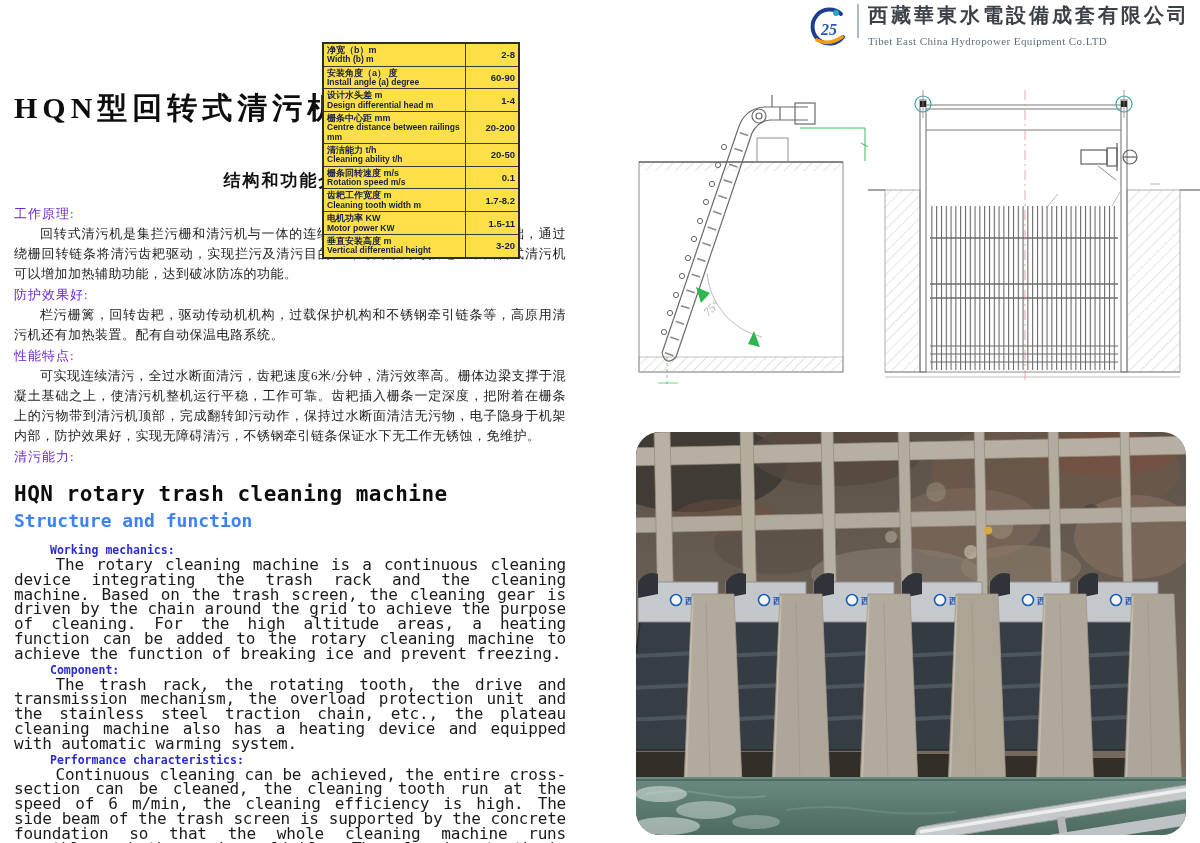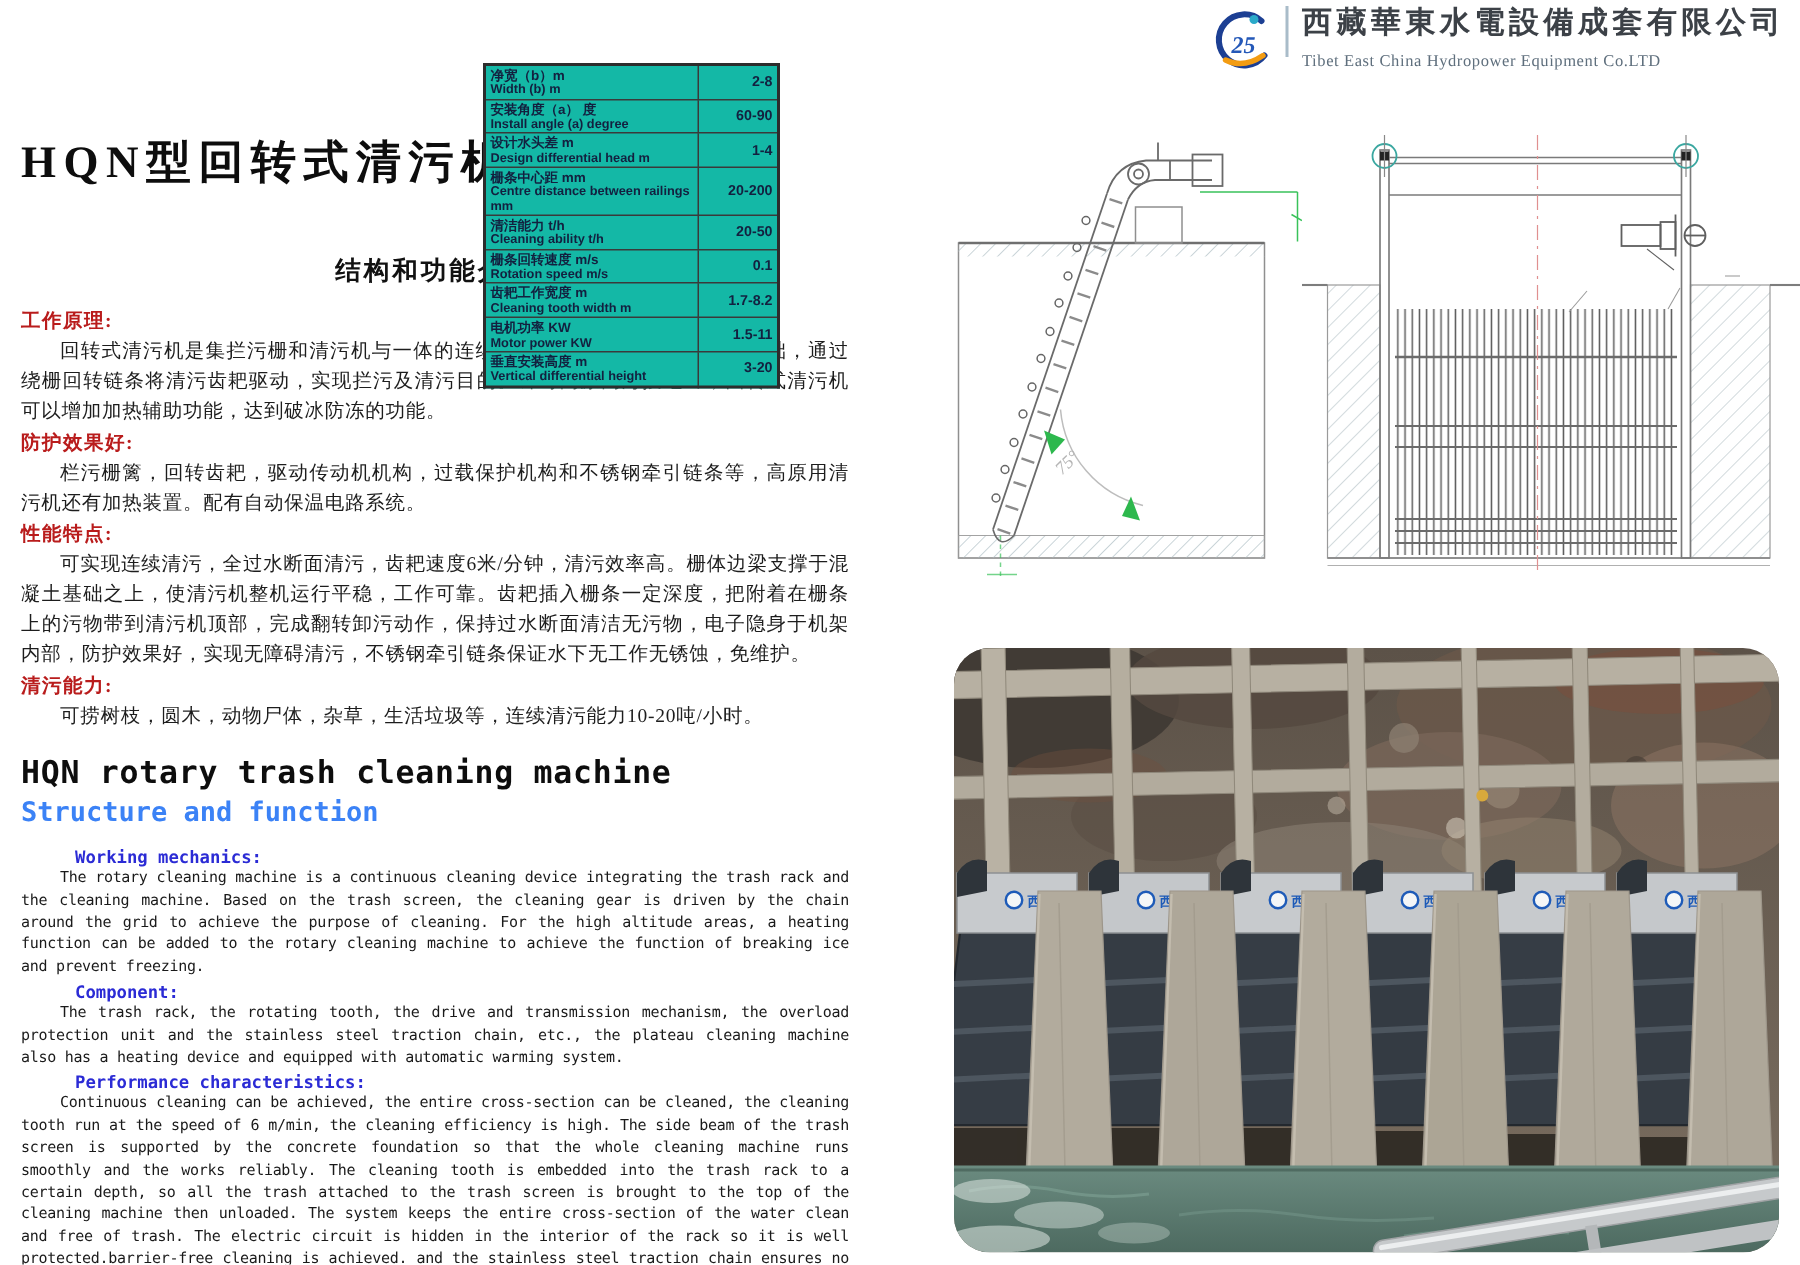--- a/index.html
+++ b/index.html
@@ -10,30 +10,30 @@
   
   .logo-block{position:absolute;top:4px;right:10px;display:flex;align-items:flex-start;}
   .logo-icon{width:46px;height:46px;}
   .logo-divider{width:2px;height:34px;background:#a9bcc9;margin:0 9px 0 6px;}
   .company-zh{font-size:20px;font-weight:bold;color:#3c4147;letter-spacing:3px;line-height:1.1;}
   .company-en{font-size:11px;color:#5f6f7d;letter-spacing:.4px;margin-top:9px;}
   
   .left-col{position:absolute;left:14px;top:88px;width:552px;}
   .main-title{font-size:30px;font-weight:600;color:#0d0d0d;letter-spacing:5px;margin:0 0 40px 0;}
   .zh-sec-heading{font-size:17px;font-weight:600;color:#111;letter-spacing:2px;margin:0 0 13px 0;text-align:center;}
-  .zh-label{color:#b91c1c;font-size:13px;font-weight:bold;letter-spacing:1px;margin:2px 0 1px 0;}
+  .zh-label{color:#6d28d9;font-size:13px;font-weight:normal;letter-spacing:1px;margin:2px 0 1px 0;}
   .zh-para{font-size:13px;color:#1d1d1d;line-height:20px;margin:0;text-align:justify;text-indent:2em;letter-spacing:.5px;}
   .en-block{margin-top:16px;font-family:"DejaVu Sans Mono", monospace;}
   .en-title{font-size:21px;font-weight:bold;color:#0d0d0d;margin:0 0 4px 0;letter-spacing:.5px;}
   .en-subtitle{font-size:18px;font-weight:bold;color:#3b82f6;margin:0 0 12px 0;}
   .en-label{color:#2b2bd5;font-size:11.5px;font-weight:bold;margin:1px 0 1px 0;padding-left:36px;}
-  .en-para{font-size:10px;color:#1a1a1a;line-height:14.8px;margin:0;text-align:justify;text-indent:2.6em;letter-spacing:-0.2px;}
+  .en-para{font-size:16px;color:#1a1a1a;line-height:14.8px;margin:0;text-align:justify;text-indent:2.6em;letter-spacing:-0.2px;}
   
   .spec-table{position:absolute;left:322px;top:42px;width:198px;border-collapse:collapse;
-    background:#14b8a6;font-family:"Liberation Sans", sans-serif;border:2px solid #2c2c2c;}
+    background:#fde047;font-family:"Liberation Sans", sans-serif;border:2px solid #2c2c2c;}
   .spec-table td{border:1px solid #3a3a3a;padding:1px 3px;vertical-align:middle;}
   .spec-zh{display:block;font-size:9px;font-weight:bold;color:#13203f;line-height:1.15;}
   .spec-en{display:block;font-size:8.5px;font-weight:bold;color:#13203f;line-height:1.1;}
   .spec-val{font-size:9.5px;font-weight:bold;color:#13203f;text-align:right;width:46px;}
   
   .drawing{position:absolute;}
   #side-view{left:612px;top:85px;}
   #front-view{left:868px;top:88px;}
   
   .photo-frame{position:absolute;left:636px;top:432px;width:550px;height:403px;border-radius:24px;overflow:hidden;}
@@ -59,21 +59,20 @@
   <h1 class="main-title">HQN型回转式清污机</h1>
   <h2 class="zh-sec-heading">结构和功能介绍</h2>
 
   <div class="zh-label">工作原理:</div>
   <p class="zh-para">回转式清污机是集拦污栅和清污机与一体的连续清污捞渣装置。以栏污栅为基础，通过绕栅回转链条将清污齿耙驱动，实现拦污及清污目的。针对高原高海拔地区，回转式清污机可以增加加热辅助功能，达到破冰防冻的功能。</p>
   <div class="zh-label">防护效果好:</div>
   <p class="zh-para">栏污栅篱，回转齿耙，驱动传动机机构，过载保护机构和不锈钢牵引链条等，高原用清污机还有加热装置。配有自动保温电路系统。</p>
   <div class="zh-label">性能特点:</div>
   <p class="zh-para">可实现连续清污，全过水断面清污，齿耙速度6米/分钟，清污效率高。栅体边梁支撑于混凝土基础之上，使清污机整机运行平稳，工作可靠。齿耙插入栅条一定深度，把附着在栅条上的污物带到清污机顶部，完成翻转卸污动作，保持过水断面清洁无污物，电子隐身于机架内部，防护效果好，实现无障碍清污，不锈钢牵引链条保证水下无工作无锈蚀，免维护。</p>
   <div class="zh-label">清污能力:</div>
-  <p class="zh-para">可捞树枝，圆木，动物尸体，杂草，生活垃圾等，连续清污能力10-20吨/小时。</p>
 
   <div class="en-block">
     <h2 class="en-title">HQN rotary trash cleaning machine</h2>
     <h3 class="en-subtitle">Structure and function</h3>
     <div class="en-label">Working mechanics:</div>
     <p class="en-para">The rotary cleaning machine is a continuous cleaning device integrating the trash rack and the cleaning machine. Based on the trash screen, the cleaning gear is driven by the chain around the grid to achieve the purpose of cleaning. For the high altitude areas, a heating function can be added to the rotary cleaning machine to achieve the function of breaking ice and prevent freezing.</p>
     <div class="en-label">Component:</div>
     <p class="en-para">The trash rack, the rotating tooth, the drive and transmission mechanism, the overload protection unit and the stainless steel traction chain, etc., the plateau cleaning machine also has a heating device and equipped with automatic warming system.</p>
     <div class="en-label">Performance characteristics:</div>
     <p class="en-para">Continuous cleaning can be achieved, the entire cross-section can be cleaned, the cleaning tooth run at the speed of 6 m/min, the cleaning efficiency is high. The side beam of the trash screen is supported by the concrete foundation so that the whole cleaning machine runs smoothly and the works reliably. The cleaning tooth is embedded into the trash rack to a certain depth, so all the trash attached to the trash screen is brought to the top of the cleaning machine then unloaded. The system keeps the entire cross-section of the water clean and free of trash. The electric circuit is hidden in the interior of the rack so it is well protected.barrier-free cleaning is achieved. and the stainless steel traction chain ensures no rust under water makes it maintenance-free.</p>

